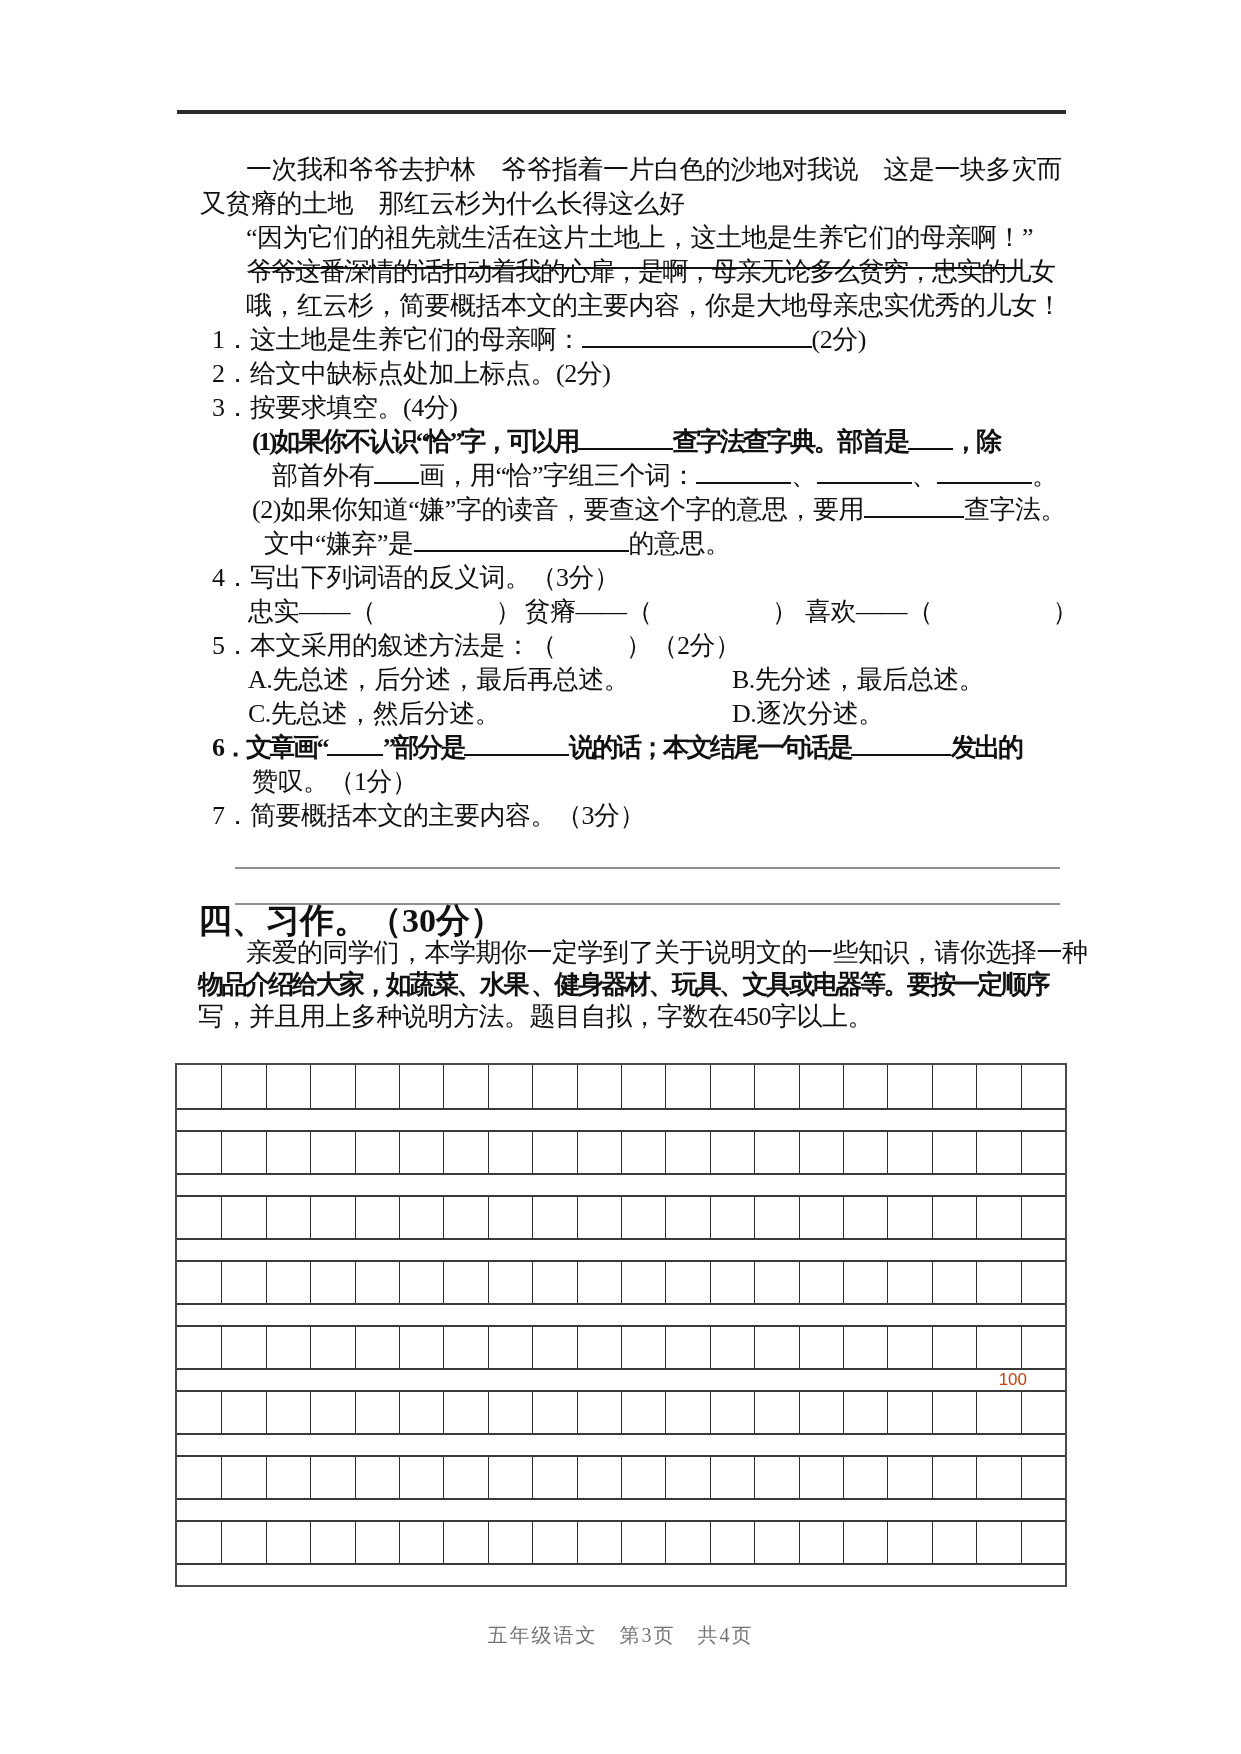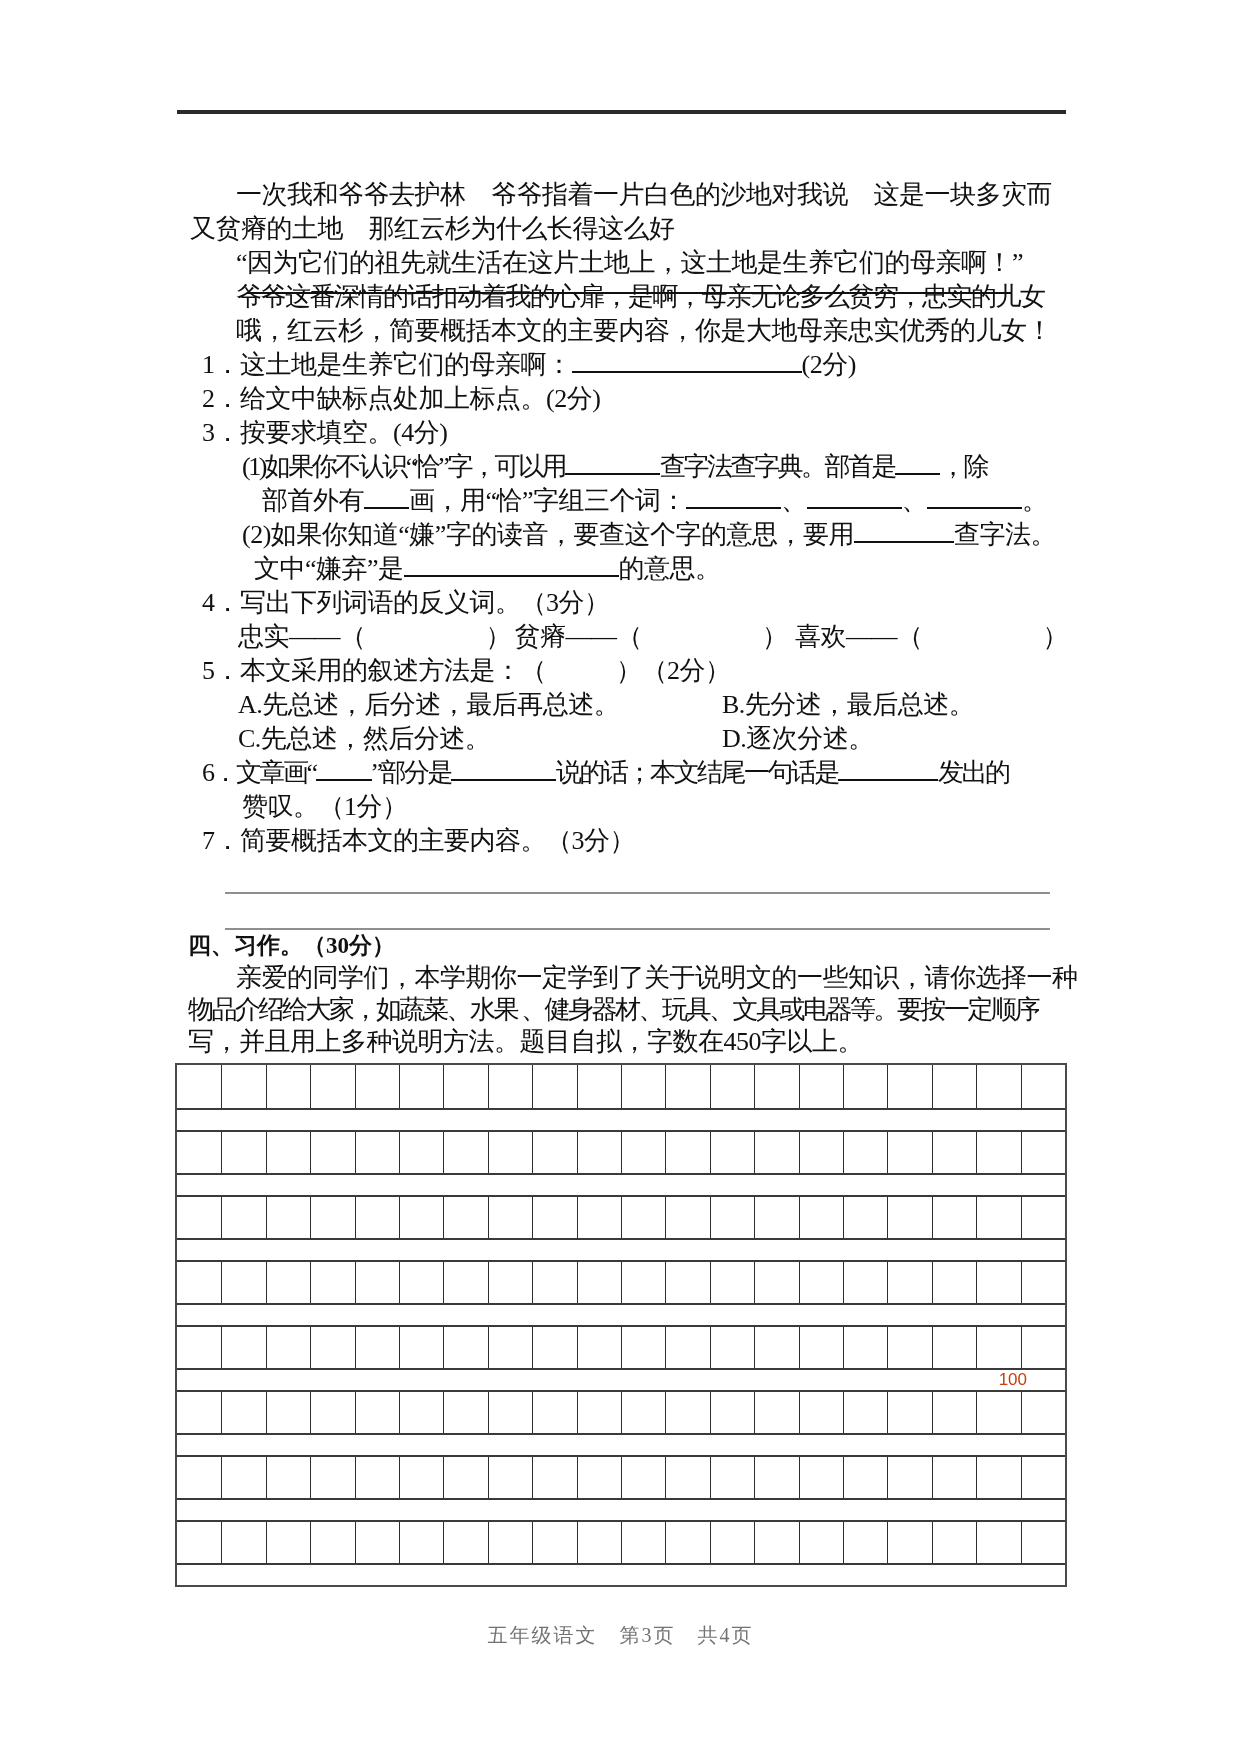--- a/index.html
+++ b/index.html
@@ -3,44 +3,44 @@
 <meta charset="utf-8">
 <style>
   html,body { margin:0; padding:0; background:#ffffff; }
   .page {
     position:relative; width:1241px; height:1754px; background:#ffffff;
     font-family:"Liberation Serif","DejaVu Serif",serif; color:#111;
     overflow:hidden;
   }
   .top-rule { position:absolute; left:177px; top:110px; width:889px; height:4px; background:#2b2b2b; }
   .content {
-    position:absolute; left:190px; top:153px; width:878px;
-    font-size:26px; line-height:34px; letter-spacing:-0.5px; white-space:nowrap;margin-top:25px;
+    position:absolute; left:200px; top:153px; width:878px;
+    font-size:26px; line-height:34px; letter-spacing:-0.5px; white-space:nowrap;
   }
   .line { height:34px; }
   .indent { padding-left:46px; }
   .item { padding-left:12px; }
   .sub { padding-left:52px; }
   .sub2 { padding-left:72px; }
   .sub2b { padding-left:64px; }
   .t1 { letter-spacing:-1.5px; }
-  .tight { letter-spacing:-2.5px; }
+  .tight { letter-spacing:-2.5px;font-weight:bold; }
   .ul { border-bottom:2px solid #111; padding-bottom:15px; }
   .bl { display:inline-block; height:20px; border-bottom:2px solid #111; vertical-align:baseline; }
   .w45{width:45px}.w56{width:56px}.w95{width:95px}.w100{width:100px}
   .w105{width:105px}.w215{width:215px}.w230{width:230px}
   .gap70{display:inline-block;width:70px}
   .gap120{display:inline-block;width:120px}
   .opt-row{display:flex;padding-left:48px}
   .opt-a{width:484px}
   .pair-row{display:flex;padding-left:48px}
   .pair1{width:289px}.pair2{width:293px}.pair3{flex:1}
   .ans-line{height:34px;border-bottom:2px solid #8f8f8f;margin-left:35px;width:825px}
   .sec4 .line{height:32px;line-height:32px}
-  .h4{font-weight:bold;font-size:23px;letter-spacing:0}
+  .h4{font-weight:bold;font-size:34px;letter-spacing:0}
   .write-grid{
     position:absolute;left:175px;top:1063px;width:892px;
     border:2px solid #4a4a4a;box-sizing:border-box;background:#fff;
   }
   .cell-row{
     display:grid;grid-template-columns:repeat(20,1fr);height:45px;
     border-top:2px solid #3a3a3a;border-bottom:2px solid #3a3a3a;box-sizing:border-box;
   }
   .cell-row:first-child{border-top:none}
   .cell{border-left:1.5px solid #2e2e2e;box-sizing:border-box}

